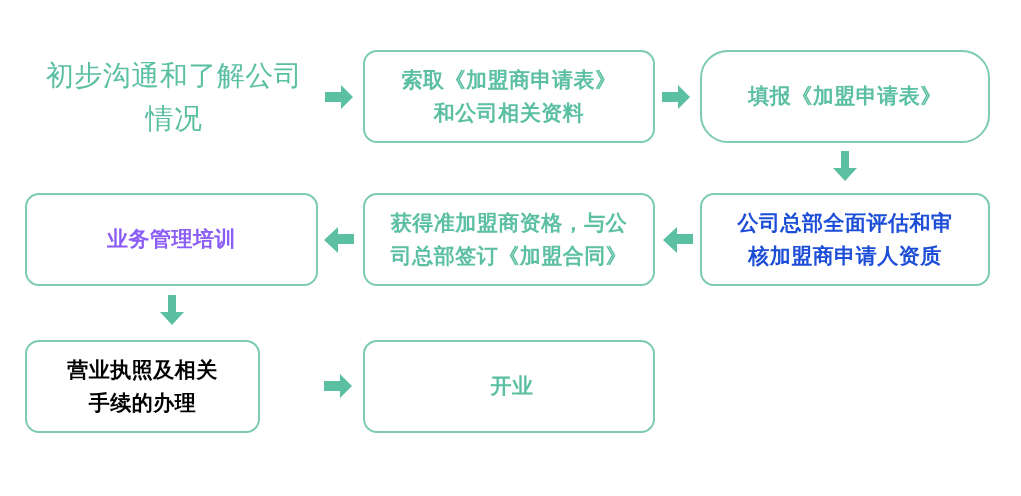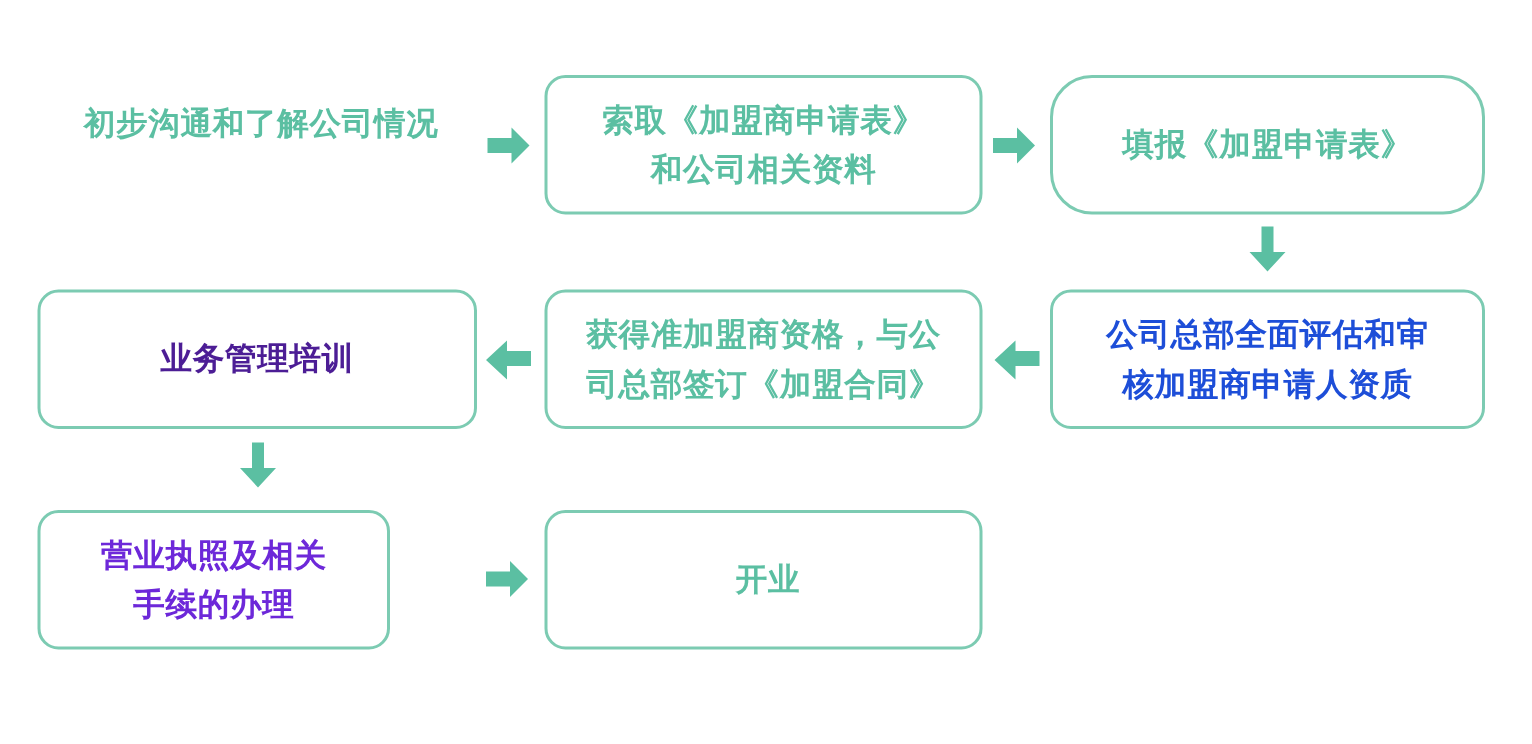--- a/index.html
+++ b/index.html
@@ -32,26 +32,26 @@
     font-weight: bold;
     font-size: 21px;
     line-height: 1.55;
     letter-spacing: 0.5px;
     padding: 4px 10px;
   }
   .plain-label {
     position: absolute;
     box-sizing: border-box;
     display: flex;
-    align-items: flex-start;
+    align-items: center;
     justify-content: center;
     text-align: center;
     color: #5bbfa2;
-    font-weight: bold;
-    font-size: 21px;
+    font-weight: normal;
+    font-size: 28px;
     line-height: 1.55;
     letter-spacing: 0.5px;
     background: transparent;
     border: none;
   }
   .node-text {
     display: block;
     white-space: pre-line;
   }
   .arrow {
@@ -78,24 +78,24 @@
       <span class="node-text">填报《加盟申请表》</span>
     </div>
     <div class="node" style="left: 700px; top: 193px; width: 290px; height: 93px; border-color: rgb(124, 203, 178); color: #1d4ed8;">
       <span class="node-text">公司总部全面评估和审
 核加盟商申请人资质</span>
     </div>
     <div class="node" style="left: 363px; top: 193px; width: 292px; height: 93px; border-color: rgb(124, 203, 178); color: rgb(91, 191, 162); align-items: center;">
       <span class="node-text">获得准加盟商资格，与公
 司总部签订《加盟合同》</span>
     </div>
-    <div class="node" style="left: 25px; top: 193px; width: 293px; height: 93px; border-color: rgb(124, 203, 178); color: #4c1d95;">
+    <div class="node" style="left: 25px; top: 193px; width: 293px; height: 93px; border-color: rgb(124, 203, 178); color: #8b5cf6;">
       <span class="node-text">业务管理培训</span>
     </div>
-    <div class="node" style="left: 25px; top: 340px; width: 235px; height: 93px; border-color: rgb(124, 203, 178); color: #6d28d9;">
+    <div class="node" style="left: 25px; top: 340px; width: 235px; height: 93px; border-color: rgb(124, 203, 178); color: #000000;">
       <span class="node-text">营业执照及相关
 手续的办理</span>
     </div>
     <div class="node" style="left: 363px; top: 340px; width: 292px; height: 93px; border-color: rgb(124, 203, 178); color: rgb(91, 191, 162); padding-left: 16px;">
       <span class="node-text">开业</span>
     </div>
     <span class="arrow" style="left: 325px; top: 85px; width: 28px; height: 24px;">
       <svg width="28" height="24" viewBox="0 0 28 24">
         <path d="M0,7 L16,7 L16,0 L28,12 L16,24 L16,17 L0,17 Z" fill="#5bbfa2"></path>
       </svg>

